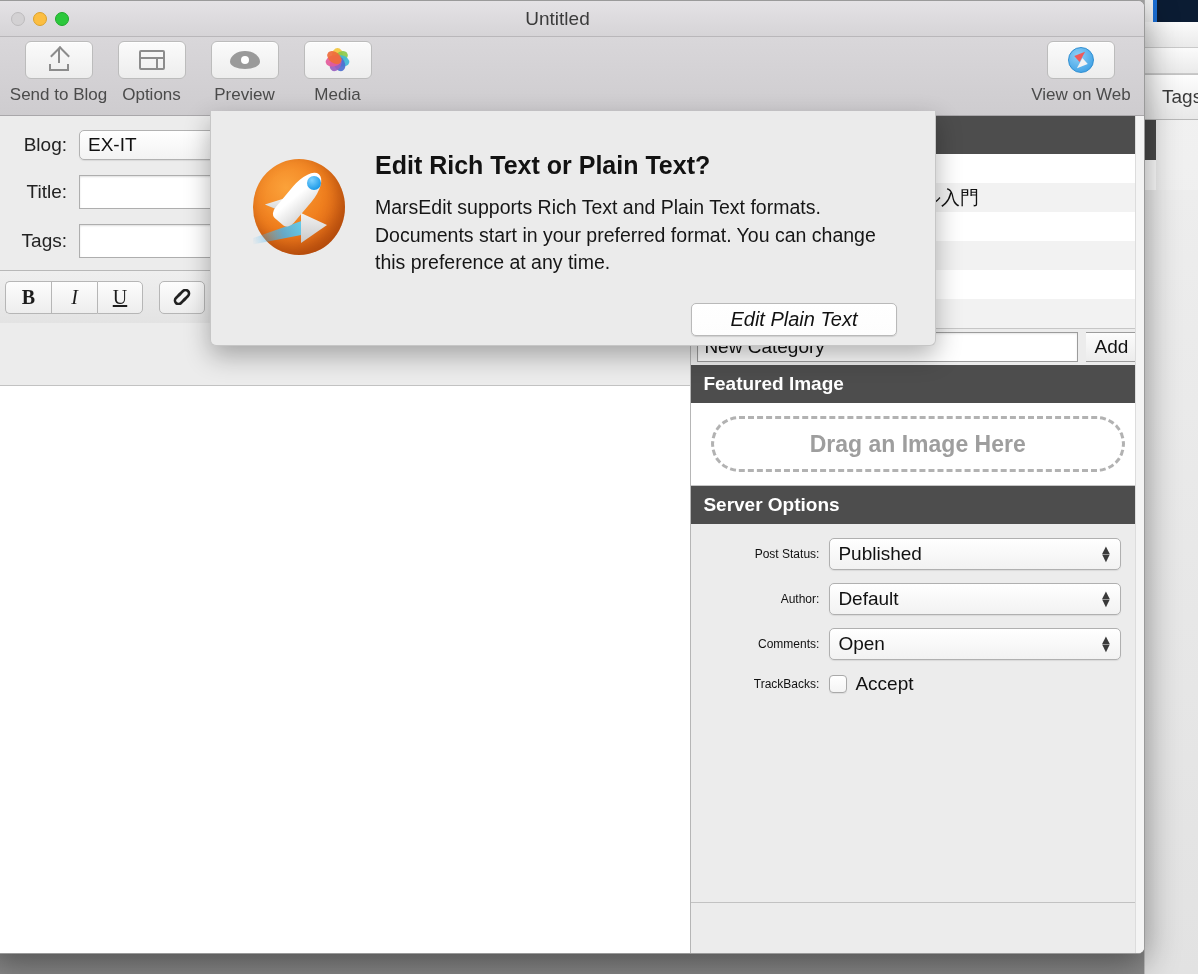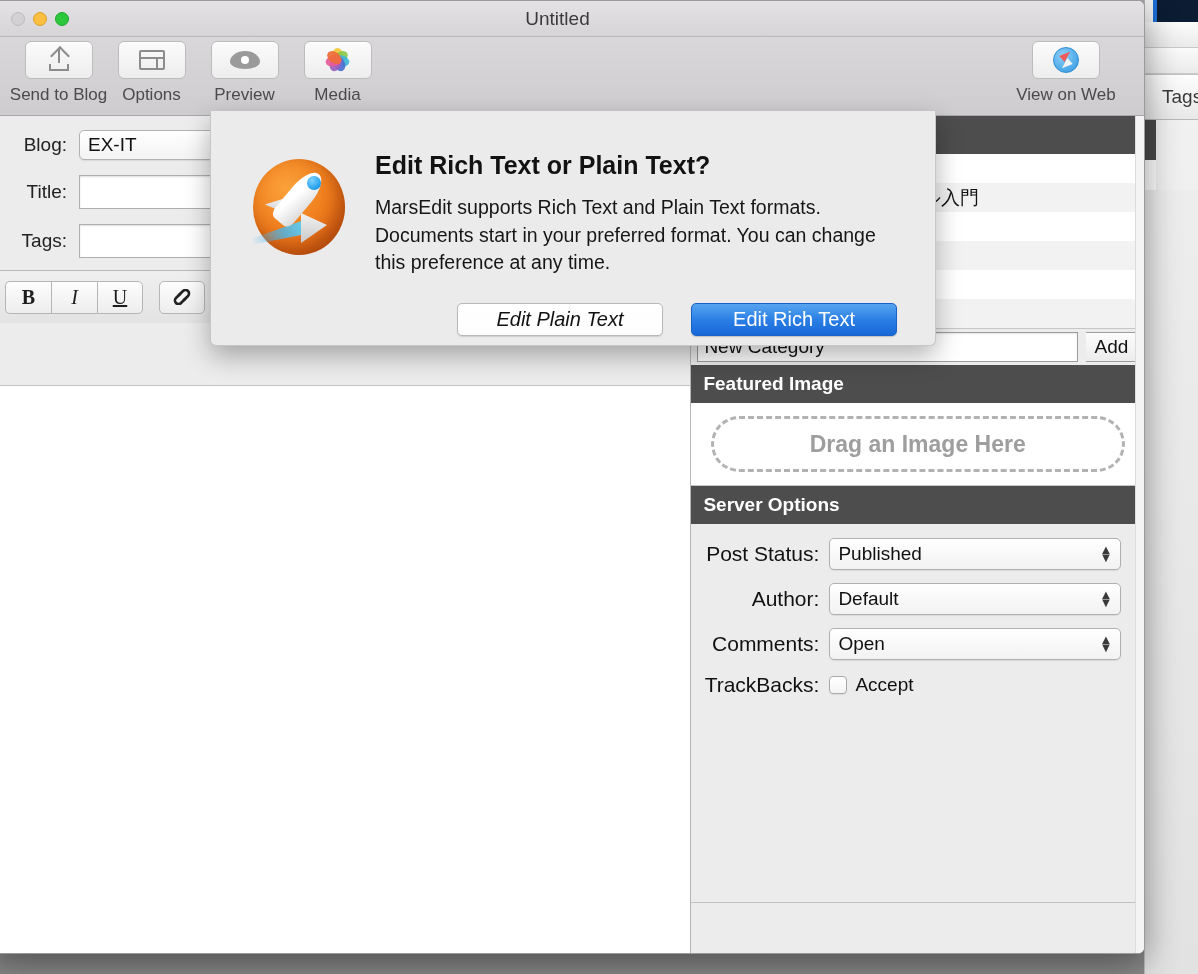--- a/index.html
+++ b/index.html
@@ -98,21 +98,21 @@
   .tb-group { display: flex; align-items: flex-start; gap: 10px; padding-top: 4px; }
   .tb-item { width: 83px; display: flex; flex-direction: column; align-items: center; cursor: default; }
   .tb-btn {
     width: 68px; height: 38px; border-radius: 6px;
     background: linear-gradient(180deg,#fbfbfb,#ededed);
     border: 1px solid #bcbcbc;
     display: flex; align-items: center; justify-content: center;
     box-shadow: 0 1px 0 rgba(255,255,255,0.85) inset;
   }
   .tb-label { margin-top: 6px; font-size: 17px; color: #4b4b4b; white-space: nowrap; }
-  .tb-right { position: absolute; right: 18px; top: 4px; width: 120px;
+  .tb-right { position: absolute; right: 3px; top: 4px; width: 120px;
               display: flex; flex-direction: column; align-items: center; }
 
   
   .ico-upload { width: 26px; height: 26px; position: relative; }
   .ico-upload::before {
     content:""; position:absolute; left:12px; top:2px; width:2px; height:14px; background:#8c8c8c;
   }
   .ico-upload::after {
     content:""; position:absolute; left:7px; top:2px; width:12px; height:12px;
     border-left:2px solid #8c8c8c; border-top:2px solid #8c8c8c;
@@ -258,21 +258,21 @@
   }
   .dropzone {
     width: 414px; height: 56px; border: 3px dashed #b2b2b2; border-radius: 28px;
     display: flex; align-items: center; justify-content: center;
     font-size: 23px; color: #9e9e9e; font-weight: bold;
   }
   .srv-body { padding: 14px 0 0 0; background: #ececec; }
   .srv-row { display: flex; align-items: center; margin-bottom: 13px; }
   .srv-label {
     width: 138px; text-align: right; padding-right: 10px;
-    font-size: 21px; color: #111;
+    font-size: 12px; color: #111;
   }
   .select {
     width: 292px; height: 32px; border-radius: 5px;
     background: linear-gradient(180deg,#ffffff,#f2f2f2);
     border: 1px solid #b0b0b0;
     display: flex; align-items: center; padding: 0 8px;
     font-size: 19px; color: #111; position: relative;
     box-shadow: 0 1px 1px rgba(0,0,0,.08);
   }
   .chev {
@@ -579,18 +579,17 @@
         <div class="rkt-body"></div>
         <div class="fin-r"></div>
         <div class="rkt-win"></div>
       </div>
     </div>
     <div class="sheet-text">
       <div class="sheet-title">Edit Rich Text or Plain Text?</div>
       <div class="sheet-msg">MarsEdit supports Rich Text and Plain Text formats. Documents start in your preferred format. You can change this preference at any time.</div>
       <div class="sheet-buttons">
         <div class="btn plain">Edit Plain Text</div>
-        <div class="btn primary">Edit Rich Text</div>
       </div>
     </div>
   </div>
 
 </div>
 
 </body></html>

